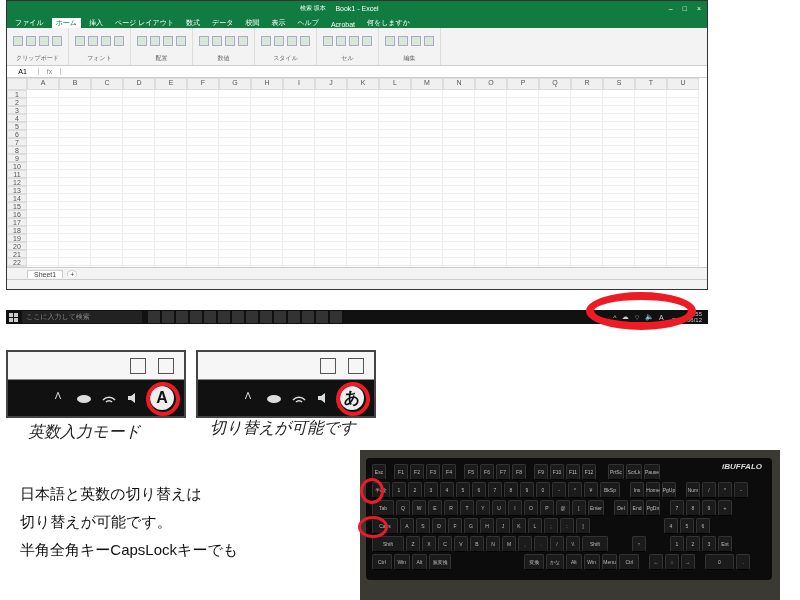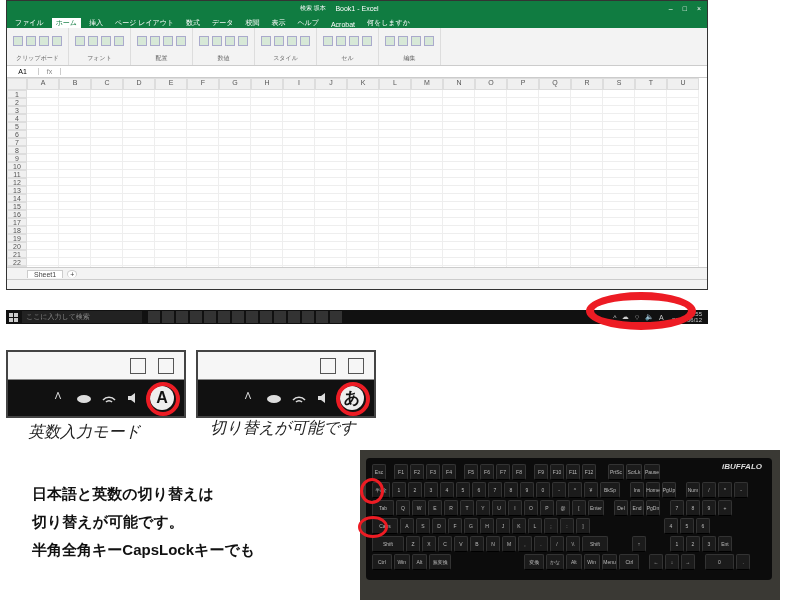--- a/index.html
+++ b/index.html
@@ -54,21 +54,21 @@
   .zoom .excel-strip i { width:16px; height:16px; border:1.5px solid #555; }
   .zoom .tb { flex:1; background:#111; display:flex; align-items:center; justify-content:flex-end; gap:10px; padding-right:10px; position:relative; }
   .zoom .tb svg, .zoom .tb .chev { fill:#ddd; color:#ddd; }
   .zoom .imebox { width:24px; height:24px; border-radius:50%; background:#eee; color:#111; display:flex; align-items:center; justify-content:center; font-weight:700; font-size:16px; }
   .zoom .red-ring { position:absolute; right:4px; top:2px; width:34px; height:34px; border:4px solid #ed1c24; border-radius:50%; pointer-events:none; }
   .zoom-label { position:absolute; font-size:16px; color:#222;font-style:italic; }
   .zl1 { left:28px; top:422px; }
   .zl2 { left:210px; top:418px; }
 
   
-  .explain { position:absolute; left:32px; top:480px; font-size:15px; line-height:28px; color:#111;font-weight:bold; }
+  .explain { position:absolute; left:20px; top:480px; font-size:15px; line-height:28px; color:#111; }
 
   
   .kbwrap { position:absolute; left:360px; top:450px; width:420px; height:176px; background:#3a3934; }
   .kb { position:absolute; left:6px; top:8px; width:406px; height:122px; background:#0c0c0c; border-radius:4px; padding:6px; display:flex; flex-direction:column; gap:2px; }
   .kb .krow { display:flex; gap:2px; }
   .kb .key { background:#1b1b1b; border:1px solid #333; border-bottom-color:#000; border-radius:2px; height:16px; font-size:5px; color:#bbb; display:flex; align-items:center; justify-content:center; }
   .kb .brand { position:absolute; right:10px; top:4px; font-size:8px; color:#ddd; font-style:italic; font-weight:700; }
   .red-ring-kb { position:absolute; border:3px solid #ed1c24; border-radius:50%; pointer-events:none; }
   .kbring1 { left:360px; top:478px; width:24px; height:26px; }
   .kbring2 { left:358px; top:516px; width:30px; height:22px; }

